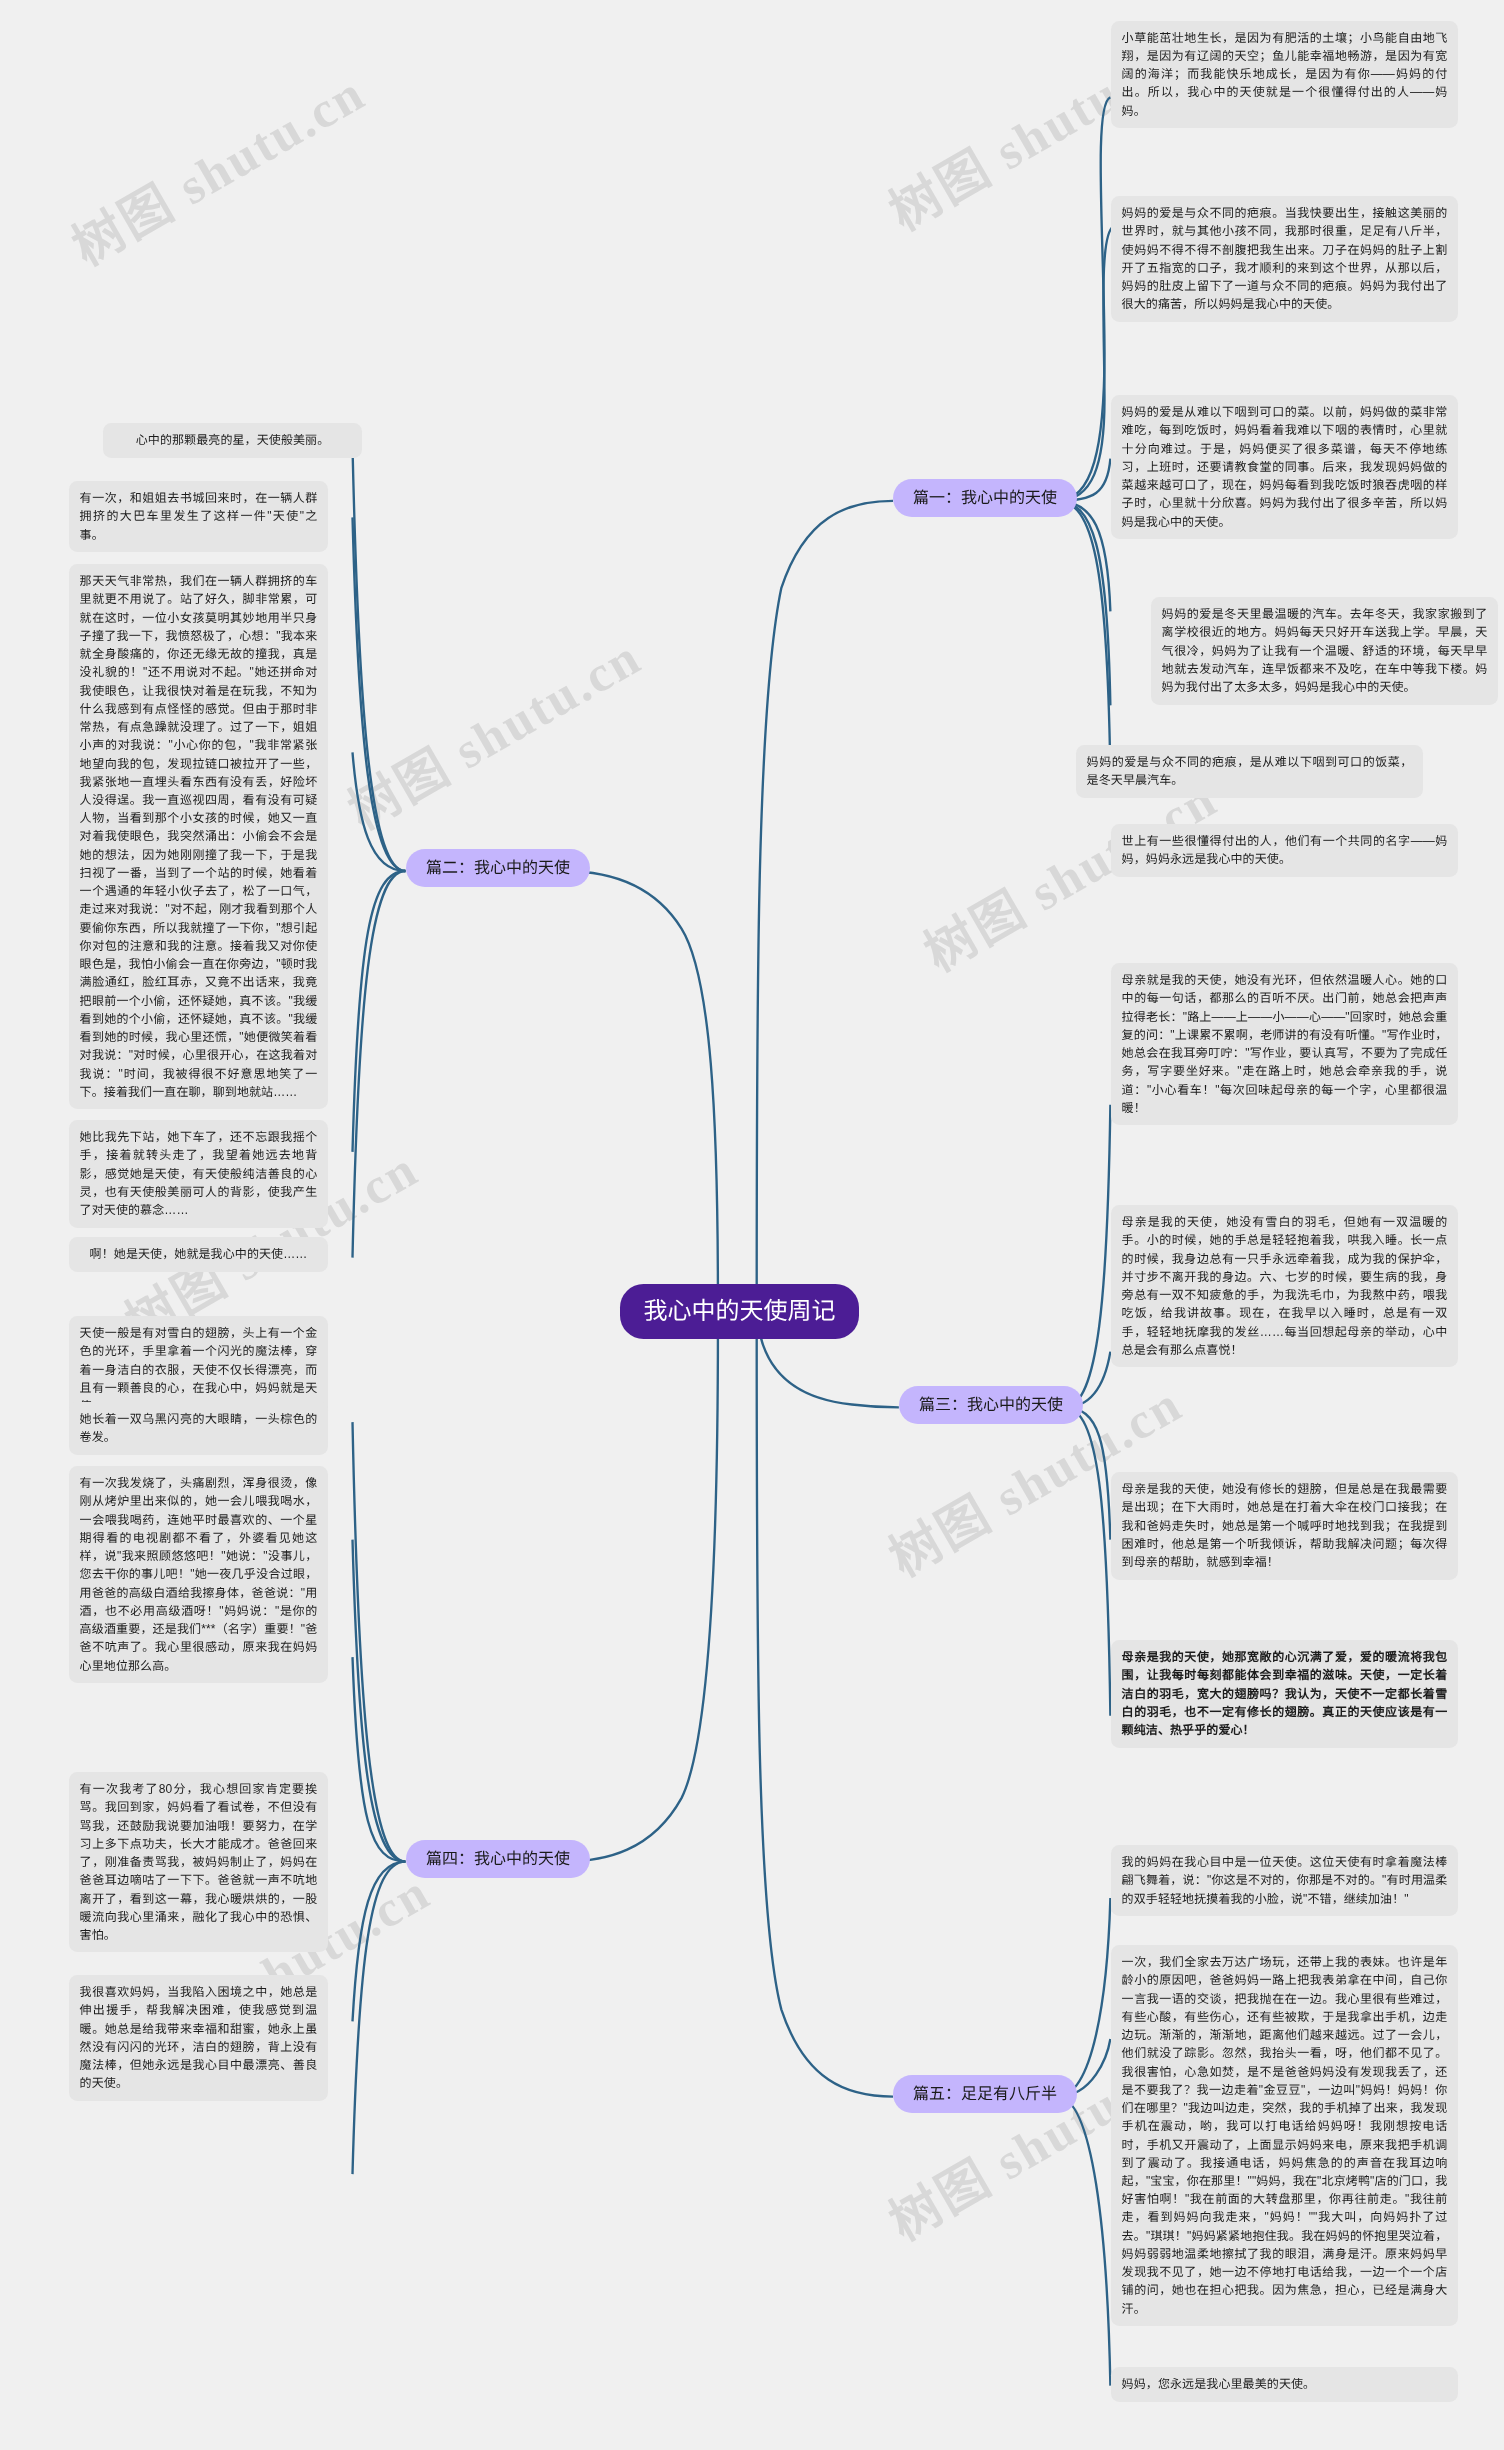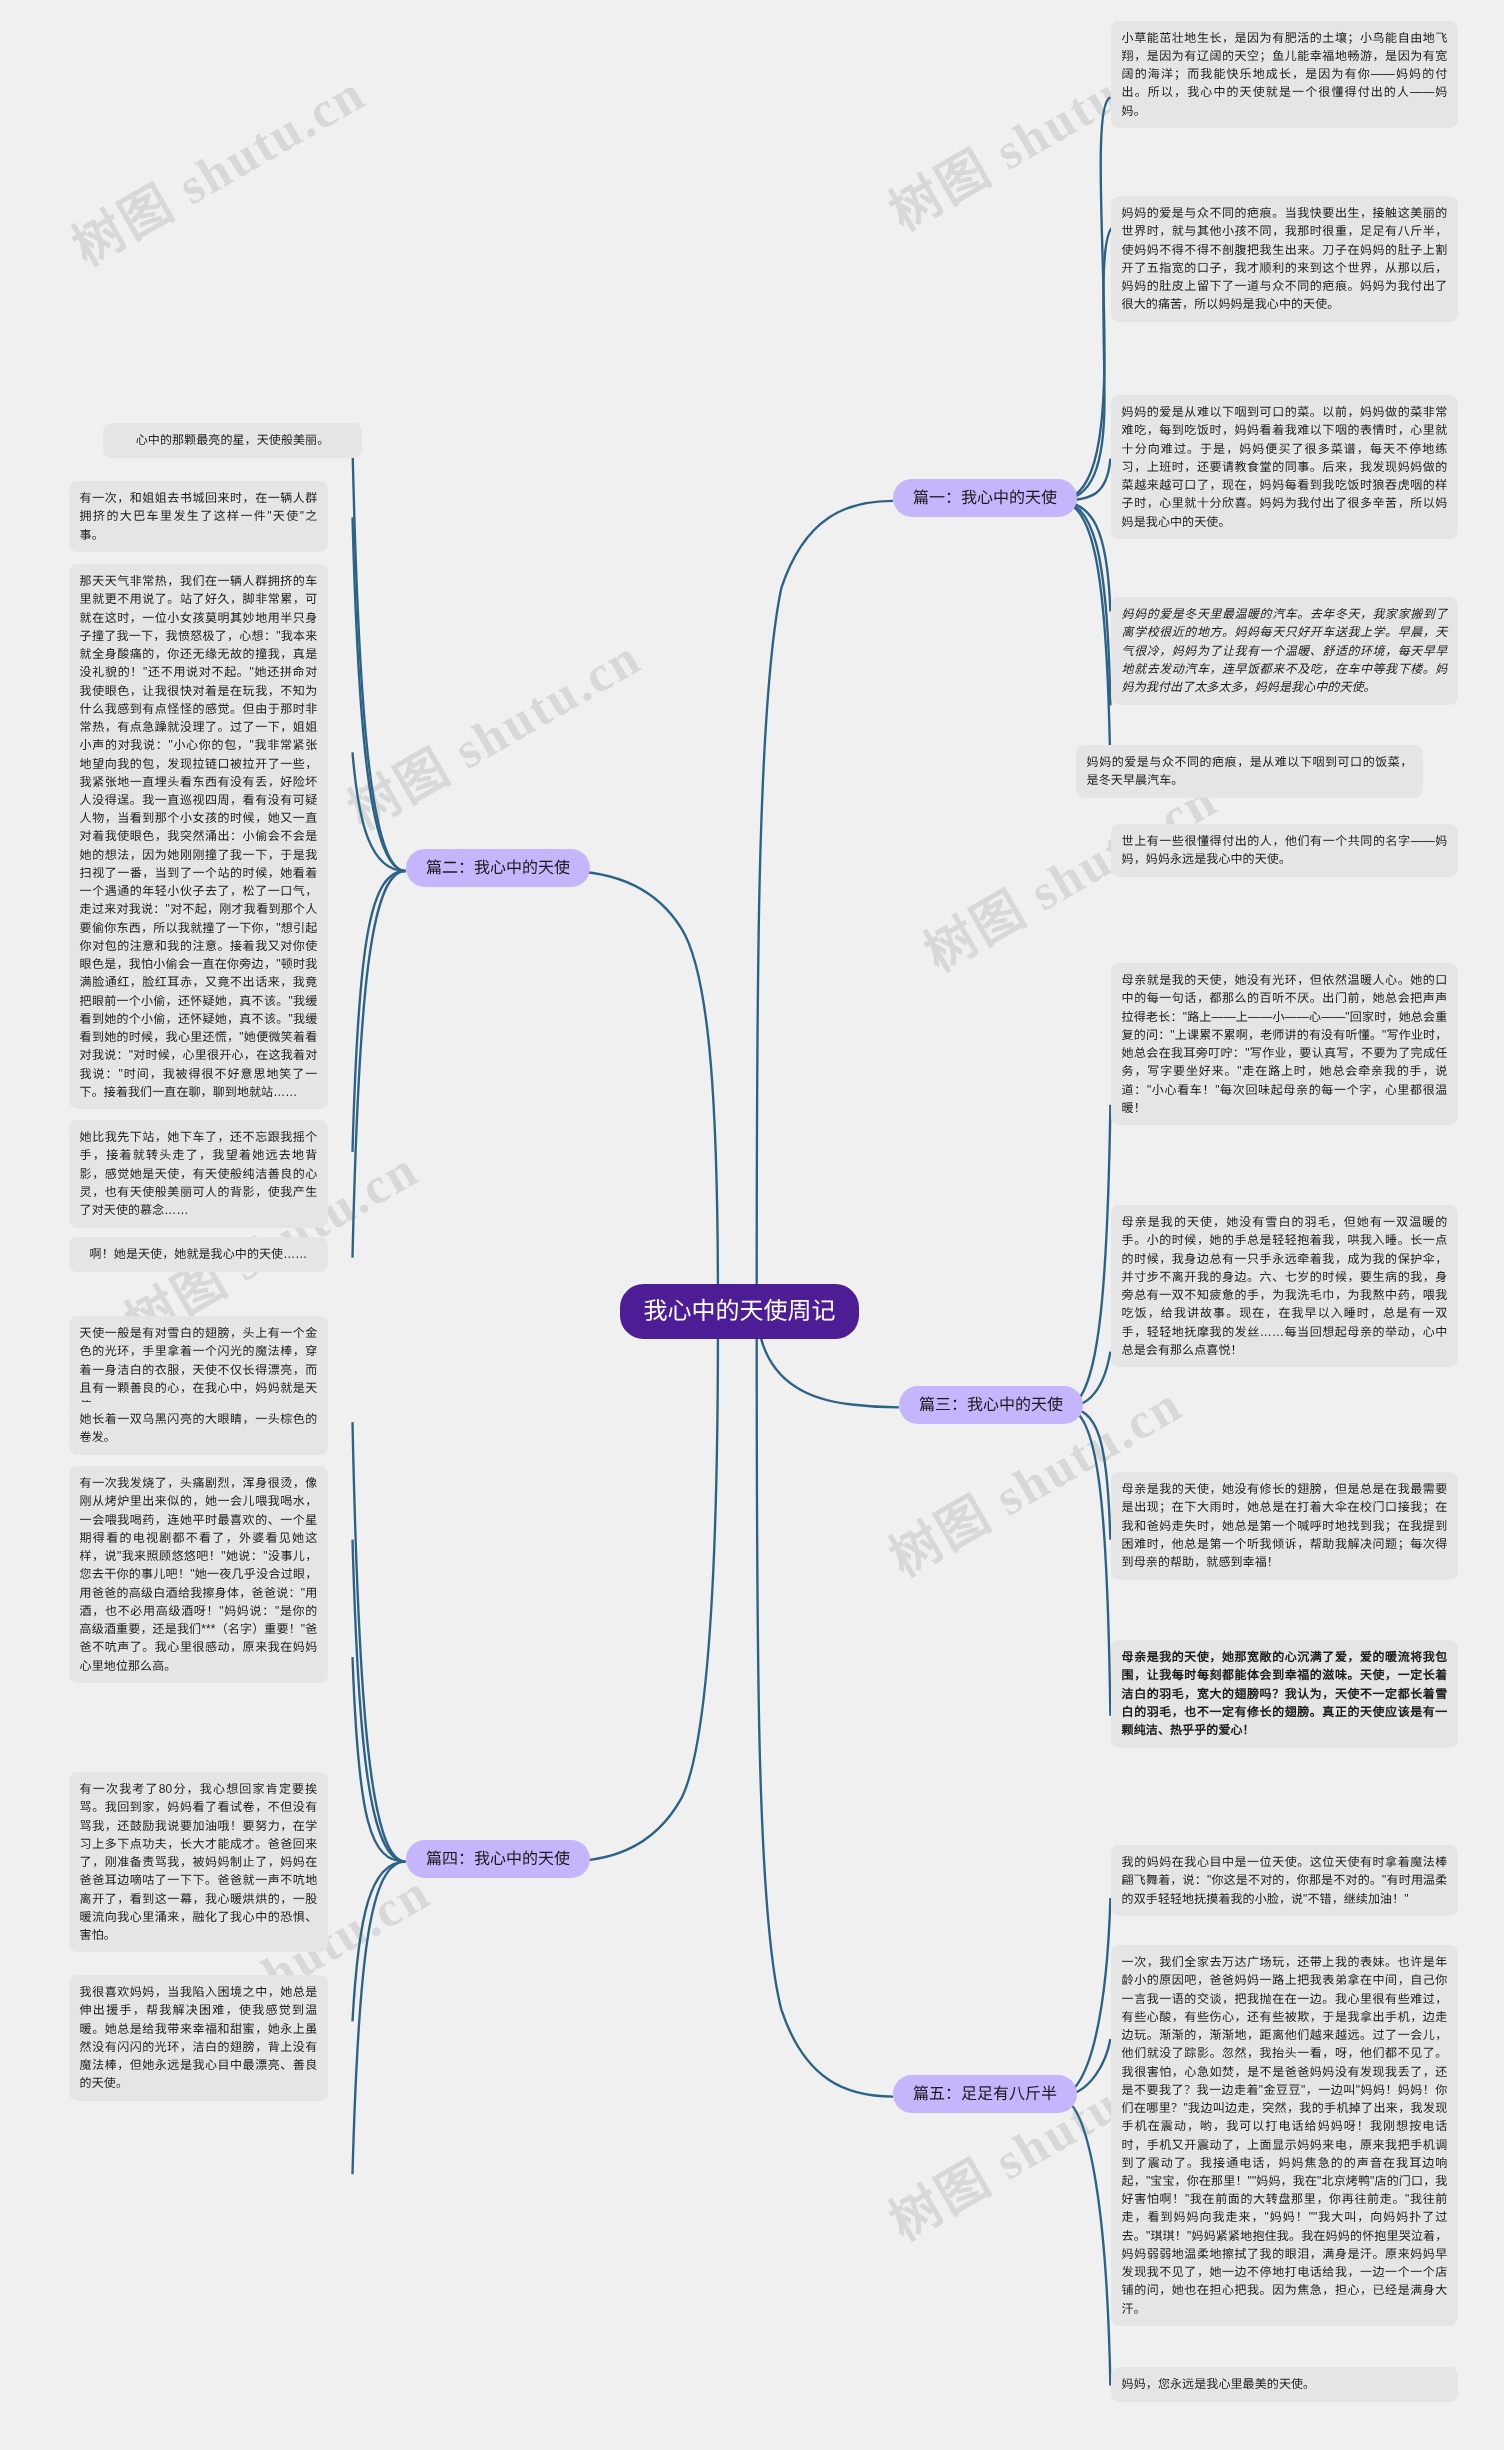--- a/index.html
+++ b/index.html
@@ -153,21 +153,21 @@
 
   <div class="node leaf-node" style="left:1111px; top:20.6px; width:347px;">
     <span>小草能茁壮地生长，是因为有肥活的土壤；小鸟能自由地飞翔，是因为有辽阔的天空；鱼儿能幸福地畅游，是因为有宽阔的海洋；而我能快乐地成长，是因为有你——妈妈的付出。所以，我心中的天使就是一个很懂得付出的人——妈妈。</span>
   </div>
   <div class="node leaf-node" style="left:1111px; top:196px; width:347px;">
     <span>妈妈的爱是与众不同的疤痕。当我快要出生，接触这美丽的世界时，就与其他小孩不同，我那时很重，足足有八斤半，使妈妈不得不得不剖腹把我生出来。刀子在妈妈的肚子上割开了五指宽的口子，我才顺利的来到这个世界，从那以后，妈妈的肚皮上留下了一道与众不同的疤痕。妈妈为我付出了很大的痛苦，所以妈妈是我心中的天使。</span>
   </div>
   <div class="node leaf-node" style="left:1111px; top:395px; width:347px;">
     <span>妈妈的爱是从难以下咽到可口的菜。以前，妈妈做的菜非常难吃，每到吃饭时，妈妈看着我难以下咽的表情时，心里就十分向难过。于是，妈妈便买了很多菜谱，每天不停地练习，上班时，还要请教食堂的同事。后来，我发现妈妈做的菜越来越可口了，现在，妈妈每看到我吃饭时狼吞虎咽的样子时，心里就十分欣喜。妈妈为我付出了很多辛苦，所以妈妈是我心中的天使。</span>
   </div>
-  <div class="node leaf-node" style="left:1111px; top:597px; width:347px;font-style:italic;">
+  <div class="node leaf-node" style="left:1151px; top:597px; width:347px;">
     <span>妈妈的爱是冬天里最温暖的汽车。去年冬天，我家家搬到了离学校很近的地方。妈妈每天只好开车送我上学。早晨，天气很冷，妈妈为了让我有一个温暖、舒适的环境，每天早早地就去发动汽车，连早饭都来不及吃，在车中等我下楼。妈妈为我付出了太多太多，妈妈是我心中的天使。</span>
   </div>
   <div class="node leaf-node" style="left:1076px; top:745px; width:347px;">
     <span>妈妈的爱是与众不同的疤痕，是从难以下咽到可口的饭菜，是冬天早晨汽车。</span>
   </div>
   <div class="node leaf-node" style="left:1111px; top:824px; width:347px;">
     <span>世上有一些很懂得付出的人，他们有一个共同的名字——妈妈，妈妈永远是我心中的天使。</span>
   </div>
 
   <div class="node leaf-node" style="left:1111px; top:963px; width:347px;">

